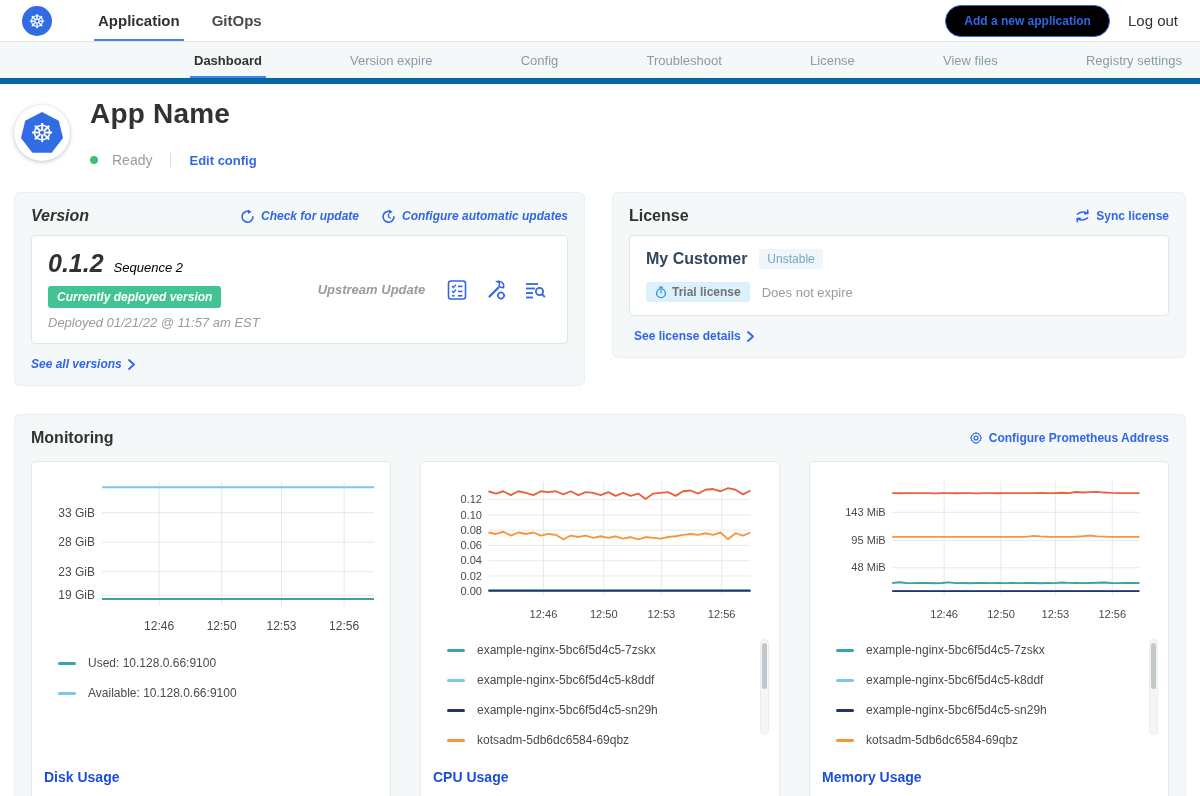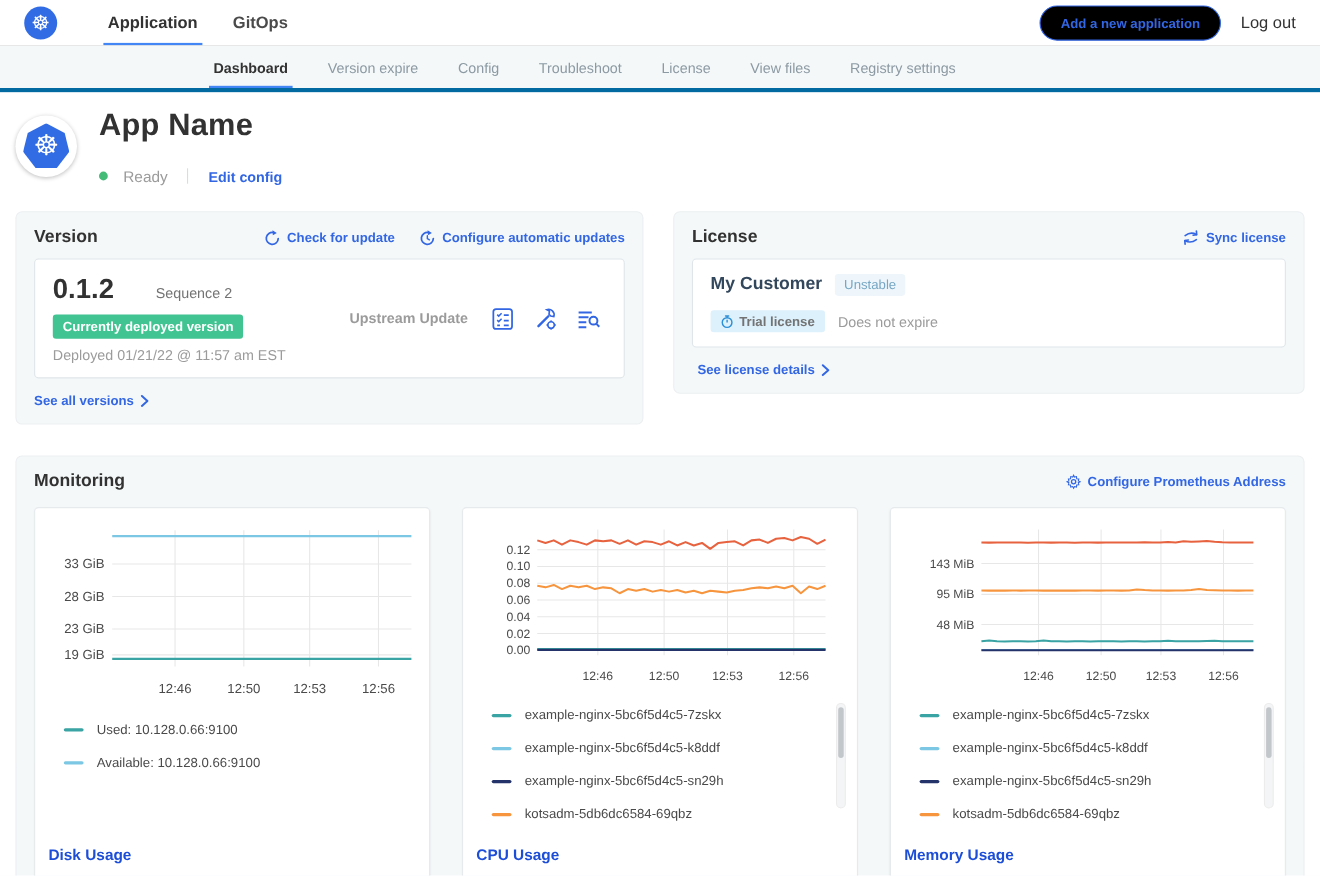--- a/index.html
+++ b/index.html
@@ -18,22 +18,22 @@
   .topnav-tab.active { color:#323232; }
   .topnav-tab.active::after { content:""; position:absolute; left:12px; right:12px;
     bottom:0; height:2px; background:#4285f4; }
   .topnav-right { margin-left:auto; display:flex; align-items:center; gap:18px; padding-right:22px; }
   .pill-btn { border:1px solid #3266e3; color:#3266e3; background:#000000; border-radius:17px;
     font-size:12px; font-weight:700; padding:8px 18px; cursor:pointer;
     font-family:"Liberation Sans", sans-serif; }
   .logout { font-size:15px; color:#323232; cursor:pointer; }
 
   
-  .subnav { height:42px; background:#f4f8f9; border-bottom:4px solid #0369a1;
-    display:flex; align-items:stretch; padding-left:176px; }
+  .subnav { height:42px; background:#f4f8f9; border-bottom:6px solid #0369a1;
+    display:flex; align-items:stretch; padding-left:176px;justify-content:space-between; }
   .subnav-tab { display:flex; align-items:center; padding:0 18px; font-size:13px;
     color:#8c9aa3; cursor:pointer; position:relative; }
   .subnav-tab.active { color:#323232; font-weight:700; }
   .subnav-tab.active::after { content:""; position:absolute; left:14px; right:14px;
     bottom:0; height:2px; background:#4285f4; }
 
   
   .app-header { display:flex; align-items:center; padding:14px 14px 16px 14px; background:#fff; }
   .app-logo-wrap { width:56px; height:56px; border-radius:50%; background:#fff;
     box-shadow:0 1px 4px rgba(0,0,0,.25); display:flex; align-items:center; justify-content:center; }
@@ -45,33 +45,33 @@
   .app-status-row { display:flex; align-items:center; margin-top:22px; gap:14px; }
   .status-dot { width:8px; height:8px; border-radius:50%; background:#44bb77; }
   .status-text { font-size:14px; color:#9b9b9b; }
   .vdivider { width:1px; height:14px; background:#d7dde1; margin:0 4px; }
   .link { color:#3266e3; font-weight:700; cursor:pointer; }
   .edit-config { font-size:13px; }
 
   
   .cards-row { display:flex; gap:27px; padding:8px 14px 0 14px; align-items:flex-start; }
   .panel { background:#f4f8f9; border:1px solid #eceff1; border-radius:6px; padding:14px 16px; }
-  .panel-version { width:571px; }
+  .panel-version { width:571px;font-style:italic; }
   .panel-license { width:574px; }
   .panel-head { display:flex; align-items:center; }
   .panel-title { font-size:16px; font-weight:700; color:#323232; }
   .panel-head-links { margin-left:auto; display:flex; gap:22px; align-items:center; }
   .icon-link { display:flex; align-items:center; gap:6px; font-size:12px; }
   .inner-card { background:#fff; border:1px solid #dfe5e9; border-radius:4px;
     margin-top:10px; padding:13px 16px; }
   .version-inner { display:flex; align-items:center; }
   .version-col1 { width:250px; }
   .ver-line1 { display:flex; align-items:baseline; gap:10px; }
   .ver-number { font-size:25px; font-weight:800; color:#323232; }
-  .ver-seq { font-size:13px; color:#737373;margin-left:28px; }
+  .ver-seq { font-size:13px; color:#000000; }
   .deployed-badge { display:inline-block; margin-top:8px; background:#41c491; color:#fff;
     font-size:12px; font-weight:700; padding:4px 9px; border-radius:3px; }
   .deployed-date { margin-top:7px; font-size:13px; color:#9b9b9b; }
   .version-col2 { flex:1; text-align:center; font-size:13px; font-weight:700; color:#9b9b9b; }
   .version-col3 { display:flex; gap:15px; align-items:center; padding-right:4px; }
   .vicon { width:24px; height:24px; cursor:pointer; }
   .see-link { display:flex; align-items:center; gap:5px; margin-top:13px; font-size:12px; }
 
   .license-line1 { display:flex; align-items:center; gap:12px; }
   .customer-name { font-size:16px; font-weight:700; color:#32475c; }

